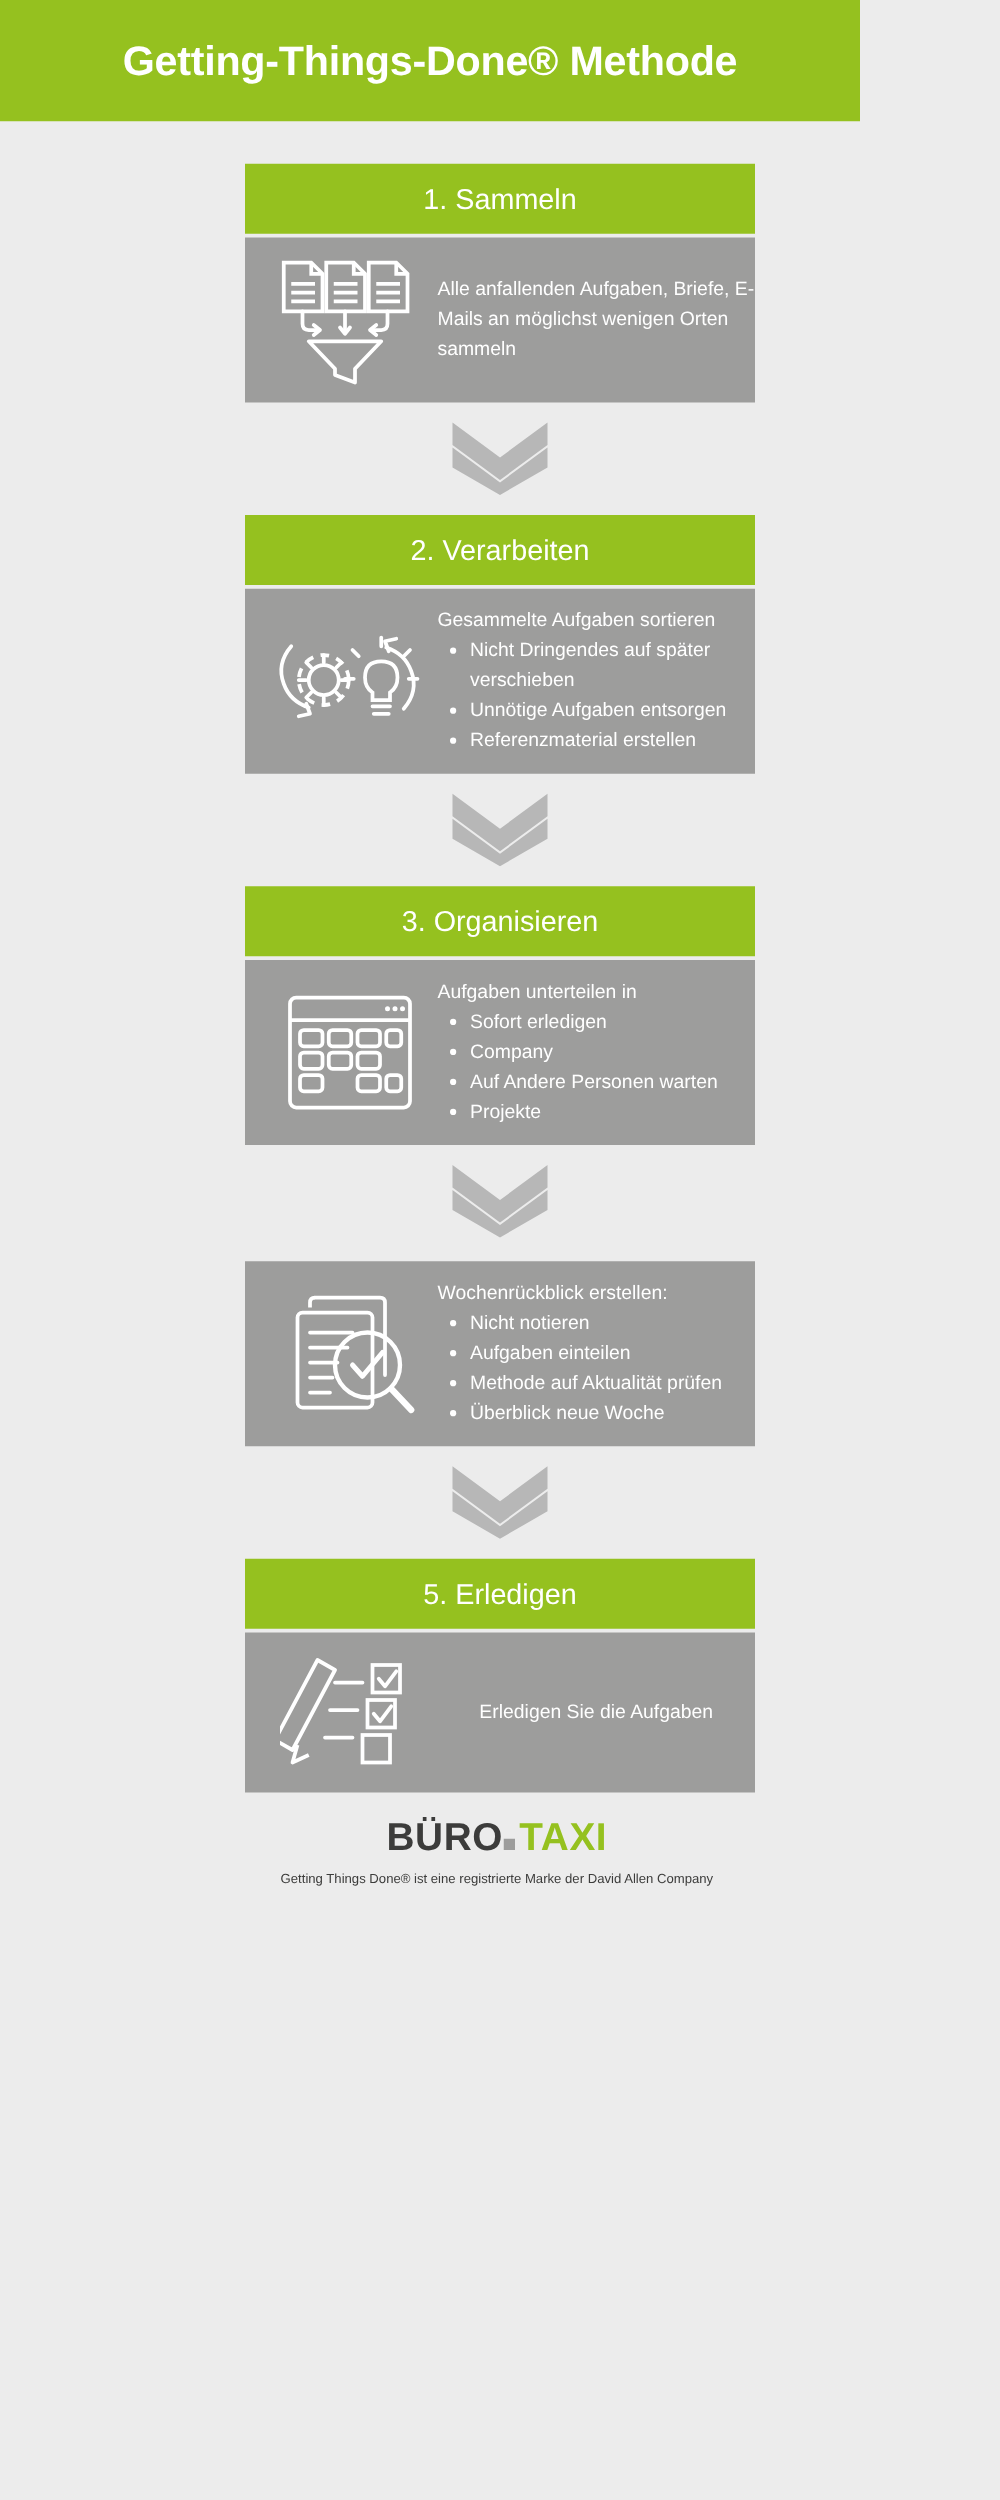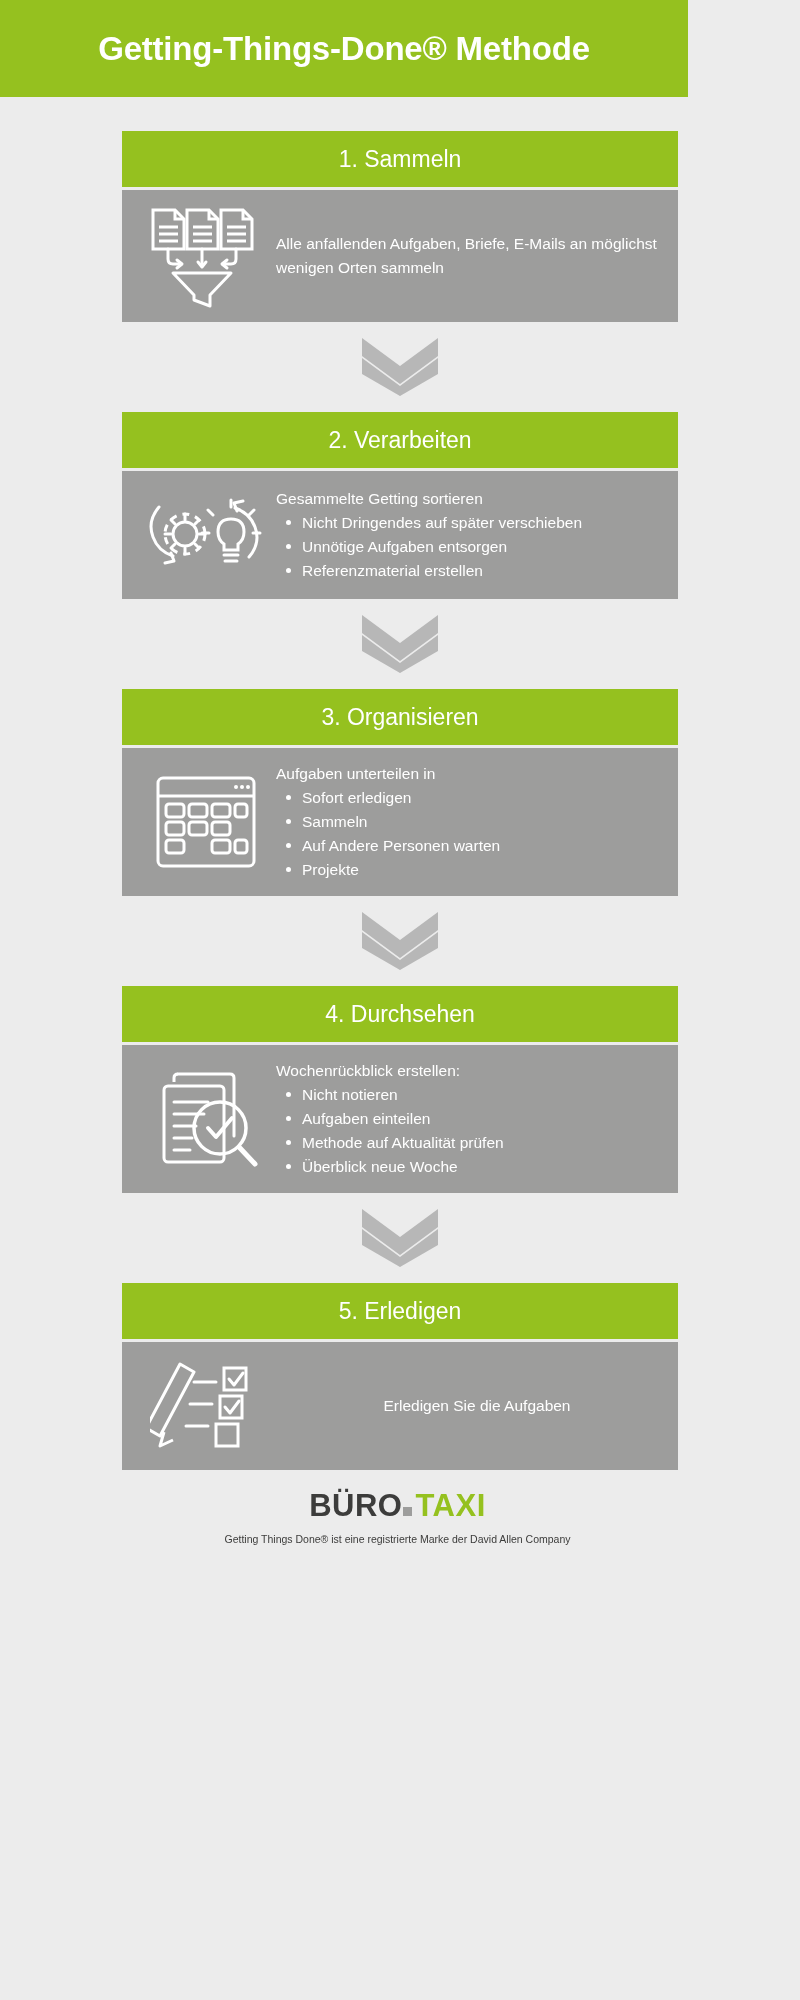--- a/index.html
+++ b/index.html
@@ -31,21 +31,21 @@
     letter-spacing: -0.2px;
     font-family: "Liberation Sans", sans-serif;
   }
 
   
   .steps {
     width: 800px;
     padding-top: 34px;
   }
   .step {
-    width: 556px;
+    width: 408px;
     margin: 0 auto;
   }
   .step-head {
     background: #95c11f;
     height: 56px;
     display: flex;
     align-items: center;
     justify-content: center;
   }
   .step-head-title {
@@ -193,21 +193,21 @@
             <circle cx="40" cy="49" r="12"></circle>
             <path d="M40 29 v6 M40 63 v6 M20 49 h6 M54 49 h6
                      M26 35 l4 4 M50 59 l4 4 M54 35 l-4 4 M30 59 l-4 4" stroke-linecap="round"></path>
             <circle cx="40" cy="49" r="20" stroke-dasharray="7 6"></circle>
             <path d="M86 34 q-13 0 -13 13 q0 8 6 12 v6 h14 v-6 q6 -4 6 -12 q0 -13 -13 -13 z"></path>
             <path d="M79 70 h14 M80 76 h12" stroke-linecap="round"></path>
             <path d="M86 22 v-7 M68 30 l-5 -5 M104 30 l5 -5 M64 48 h-7 M108 48 h7" stroke-linecap="round"></path>
           </svg>
         </div>
         <div class="step-text">
-          <span class="lead">Gesammelte Getting sortieren</span>
+          <span class="lead">Gesammelte Aufgaben sortieren</span>
           <ul>
             <li>Nicht Dringendes auf später verschieben</li>
             <li>Unnötige Aufgaben entsorgen</li>
             <li>Referenzmaterial erstellen</li>
           </ul>
         </div>
       </div>
     </div>
 
     <div class="arrow">
@@ -238,39 +238,36 @@
             <rect x="60" y="50" width="18" height="13" rx="3"></rect>
             <rect x="14" y="68" width="18" height="13" rx="3"></rect>
             <rect x="60" y="68" width="18" height="13" rx="3"></rect>
             <rect x="83" y="68" width="12" height="13" rx="3"></rect>
           </svg>
         </div>
         <div class="step-text">
           <span class="lead">Aufgaben unterteilen in</span>
           <ul>
             <li>Sofort erledigen</li>
-            <li>Sammeln</li>
+            <li>Company</li>
             <li>Auf Andere Personen warten</li>
             <li>Projekte</li>
           </ul>
         </div>
       </div>
     </div>
 
     <div class="arrow">
       <svg width="84" height="62" viewBox="0 0 84 62">
         <path d="M4 2 L42 30 L80 2 L80 20 L42 48 L4 20 Z" fill="#b7b7b7"></path>
         <path d="M4 22 L42 50 L80 22 L80 38 L42 60 L4 38 Z" fill="#b7b7b7"></path>
       </svg>
     </div>
 
     <div class="step">
-      <div class="step-head">
-        <div class="step-head-title">4. Durchsehen</div>
-      </div>
       <div class="step-body">
         <div class="step-icon">
           <svg width="112" height="106" viewBox="0 0 112 106" fill="none" stroke="#ffffff" stroke-width="3">
             <path d="M28 8 h52 q4 0 4 4 v58" stroke-linecap="round"></path>
             <path d="M28 8 q-4 0 -4 4 v4"></path>
             <rect x="14" y="20" width="60" height="76" rx="4"></rect>
             <path d="M24 36 h34 M24 48 h30 M24 60 h22 M24 72 h18 M24 84 h16" stroke-linecap="round"></path>
             <circle cx="70" cy="62" r="26" stroke-width="3.5"></circle>
             <path d="M58 62 l8 9 16 -19" stroke-width="4" stroke-linecap="round" stroke-linejoin="round"></path>
             <path d="M89 81 l16 17" stroke-width="5" stroke-linecap="round"></path>

